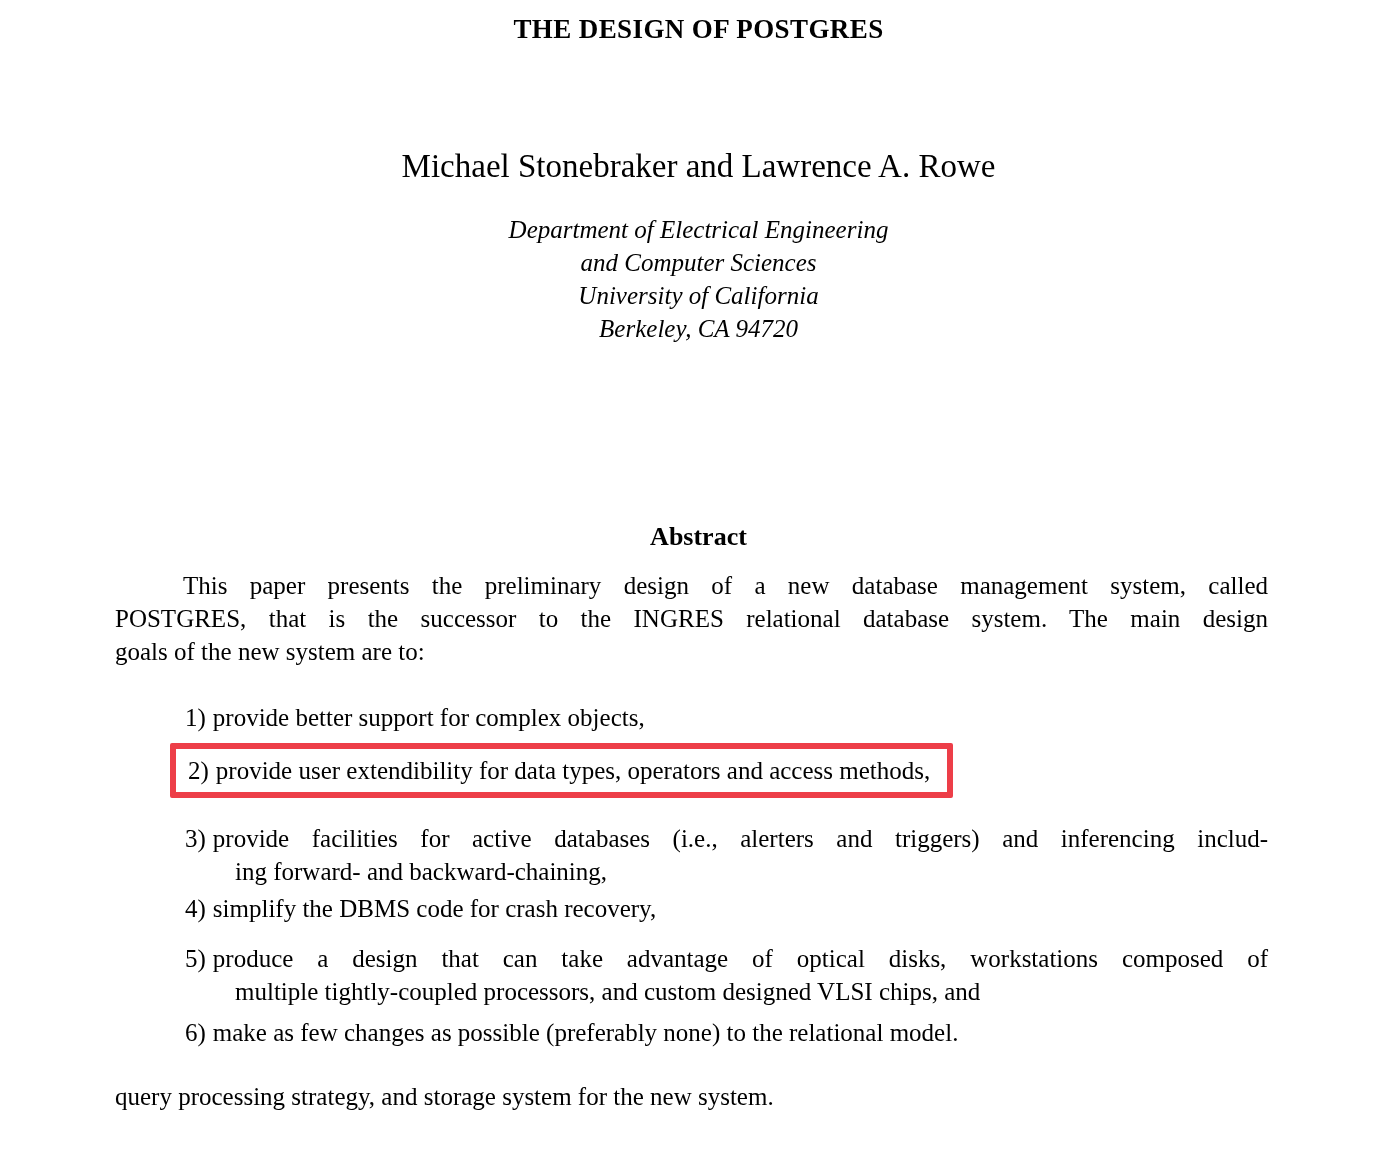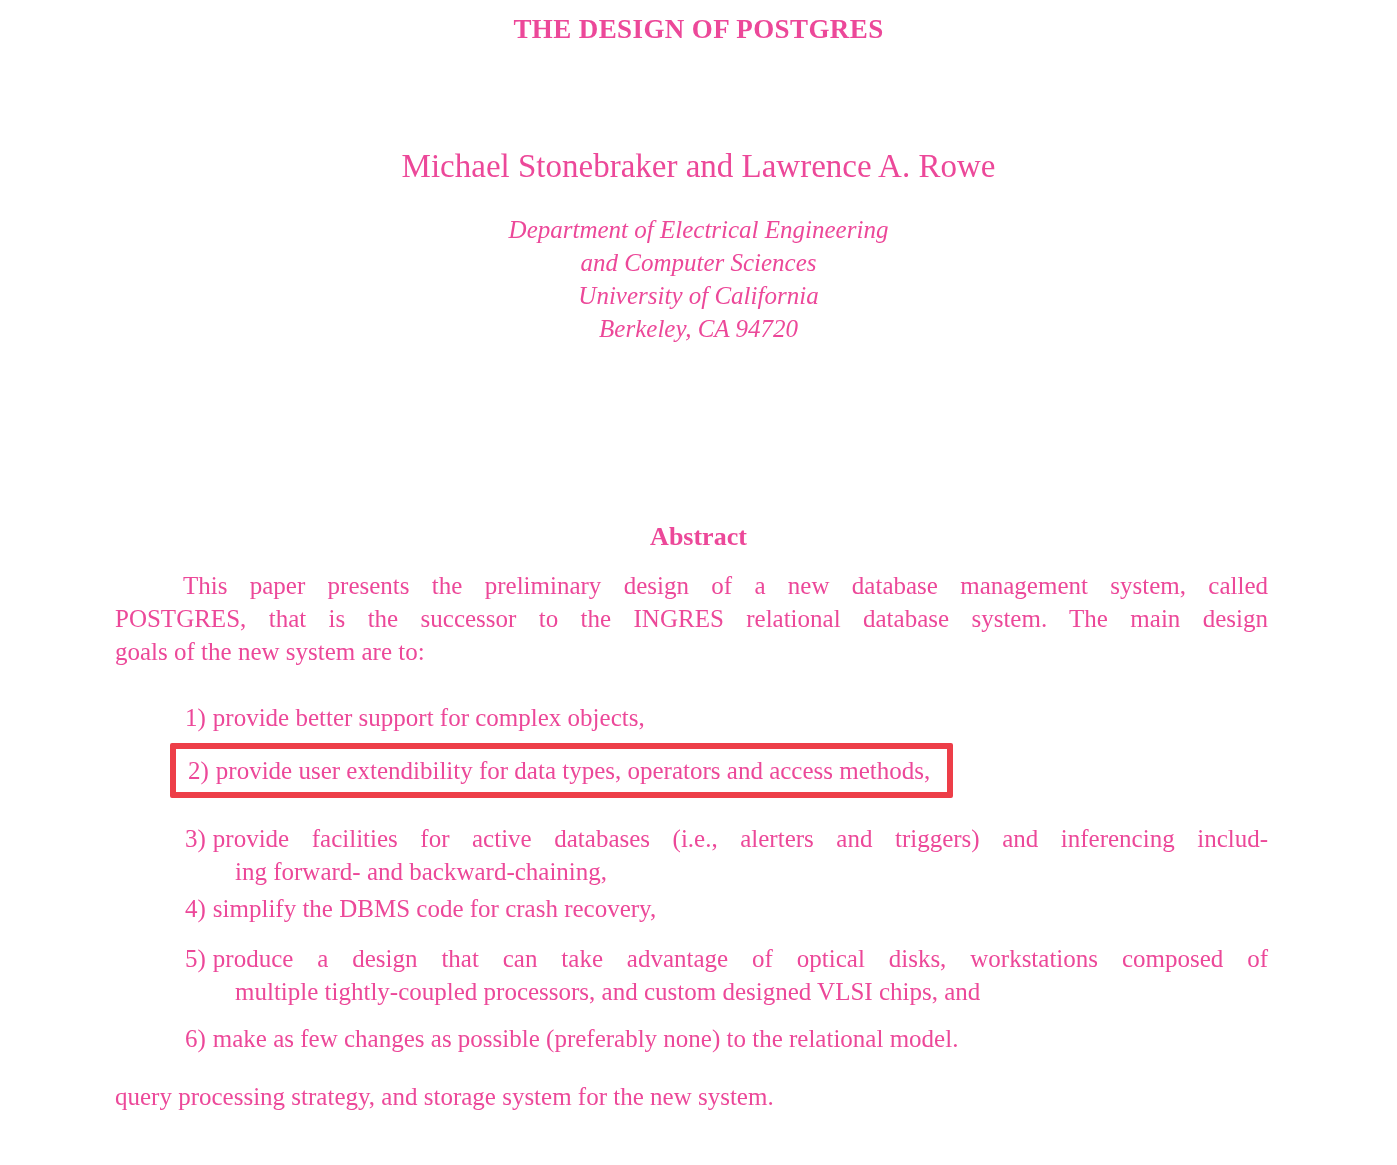--- a/index.html
+++ b/index.html
@@ -5,21 +5,21 @@
   html, body {
     margin: 0;
     padding: 0;
     background: #ffffff;
   }
   .page {
     position: relative;
     width: 1397px;
     height: 1165px;
     background: #ffffff;
-    color: #ec4899;
+    color: #000000;
     font-family: "Liberation Serif", serif;
     overflow: hidden;
   }
   .centered {
     position: absolute;
     left: 0;
     right: 0;
     text-align: center;
   }
   .paper-title {
@@ -58,21 +58,21 @@
   .justify-last {
     text-align: justify;
     text-align-last: justify;
   }
   .goal .gl.first { padding-left: 70px; }
   .goal .gl.cont  { padding-left: 120px; }
   .goal.g2 { margin-top: 17px; }
   .goal.g3 { margin-top: 32px; }
   .goal.g4 { margin-top: 4px; }
   .goal.g5 { margin-top: 17px; }
-  .goal.g6 { margin-top: 14px; }
+  .goal.g6 { margin-top: 8px; }
   .num { margin-right: 7px; }
 
   .redbox {
     display: inline-block;
     border: 6px solid #7f1d1d;
     border-radius: 2px;
     padding: 5px 17px 5px 12px;
     margin: -8px 0 -8px -15px;
   }
 </style>

